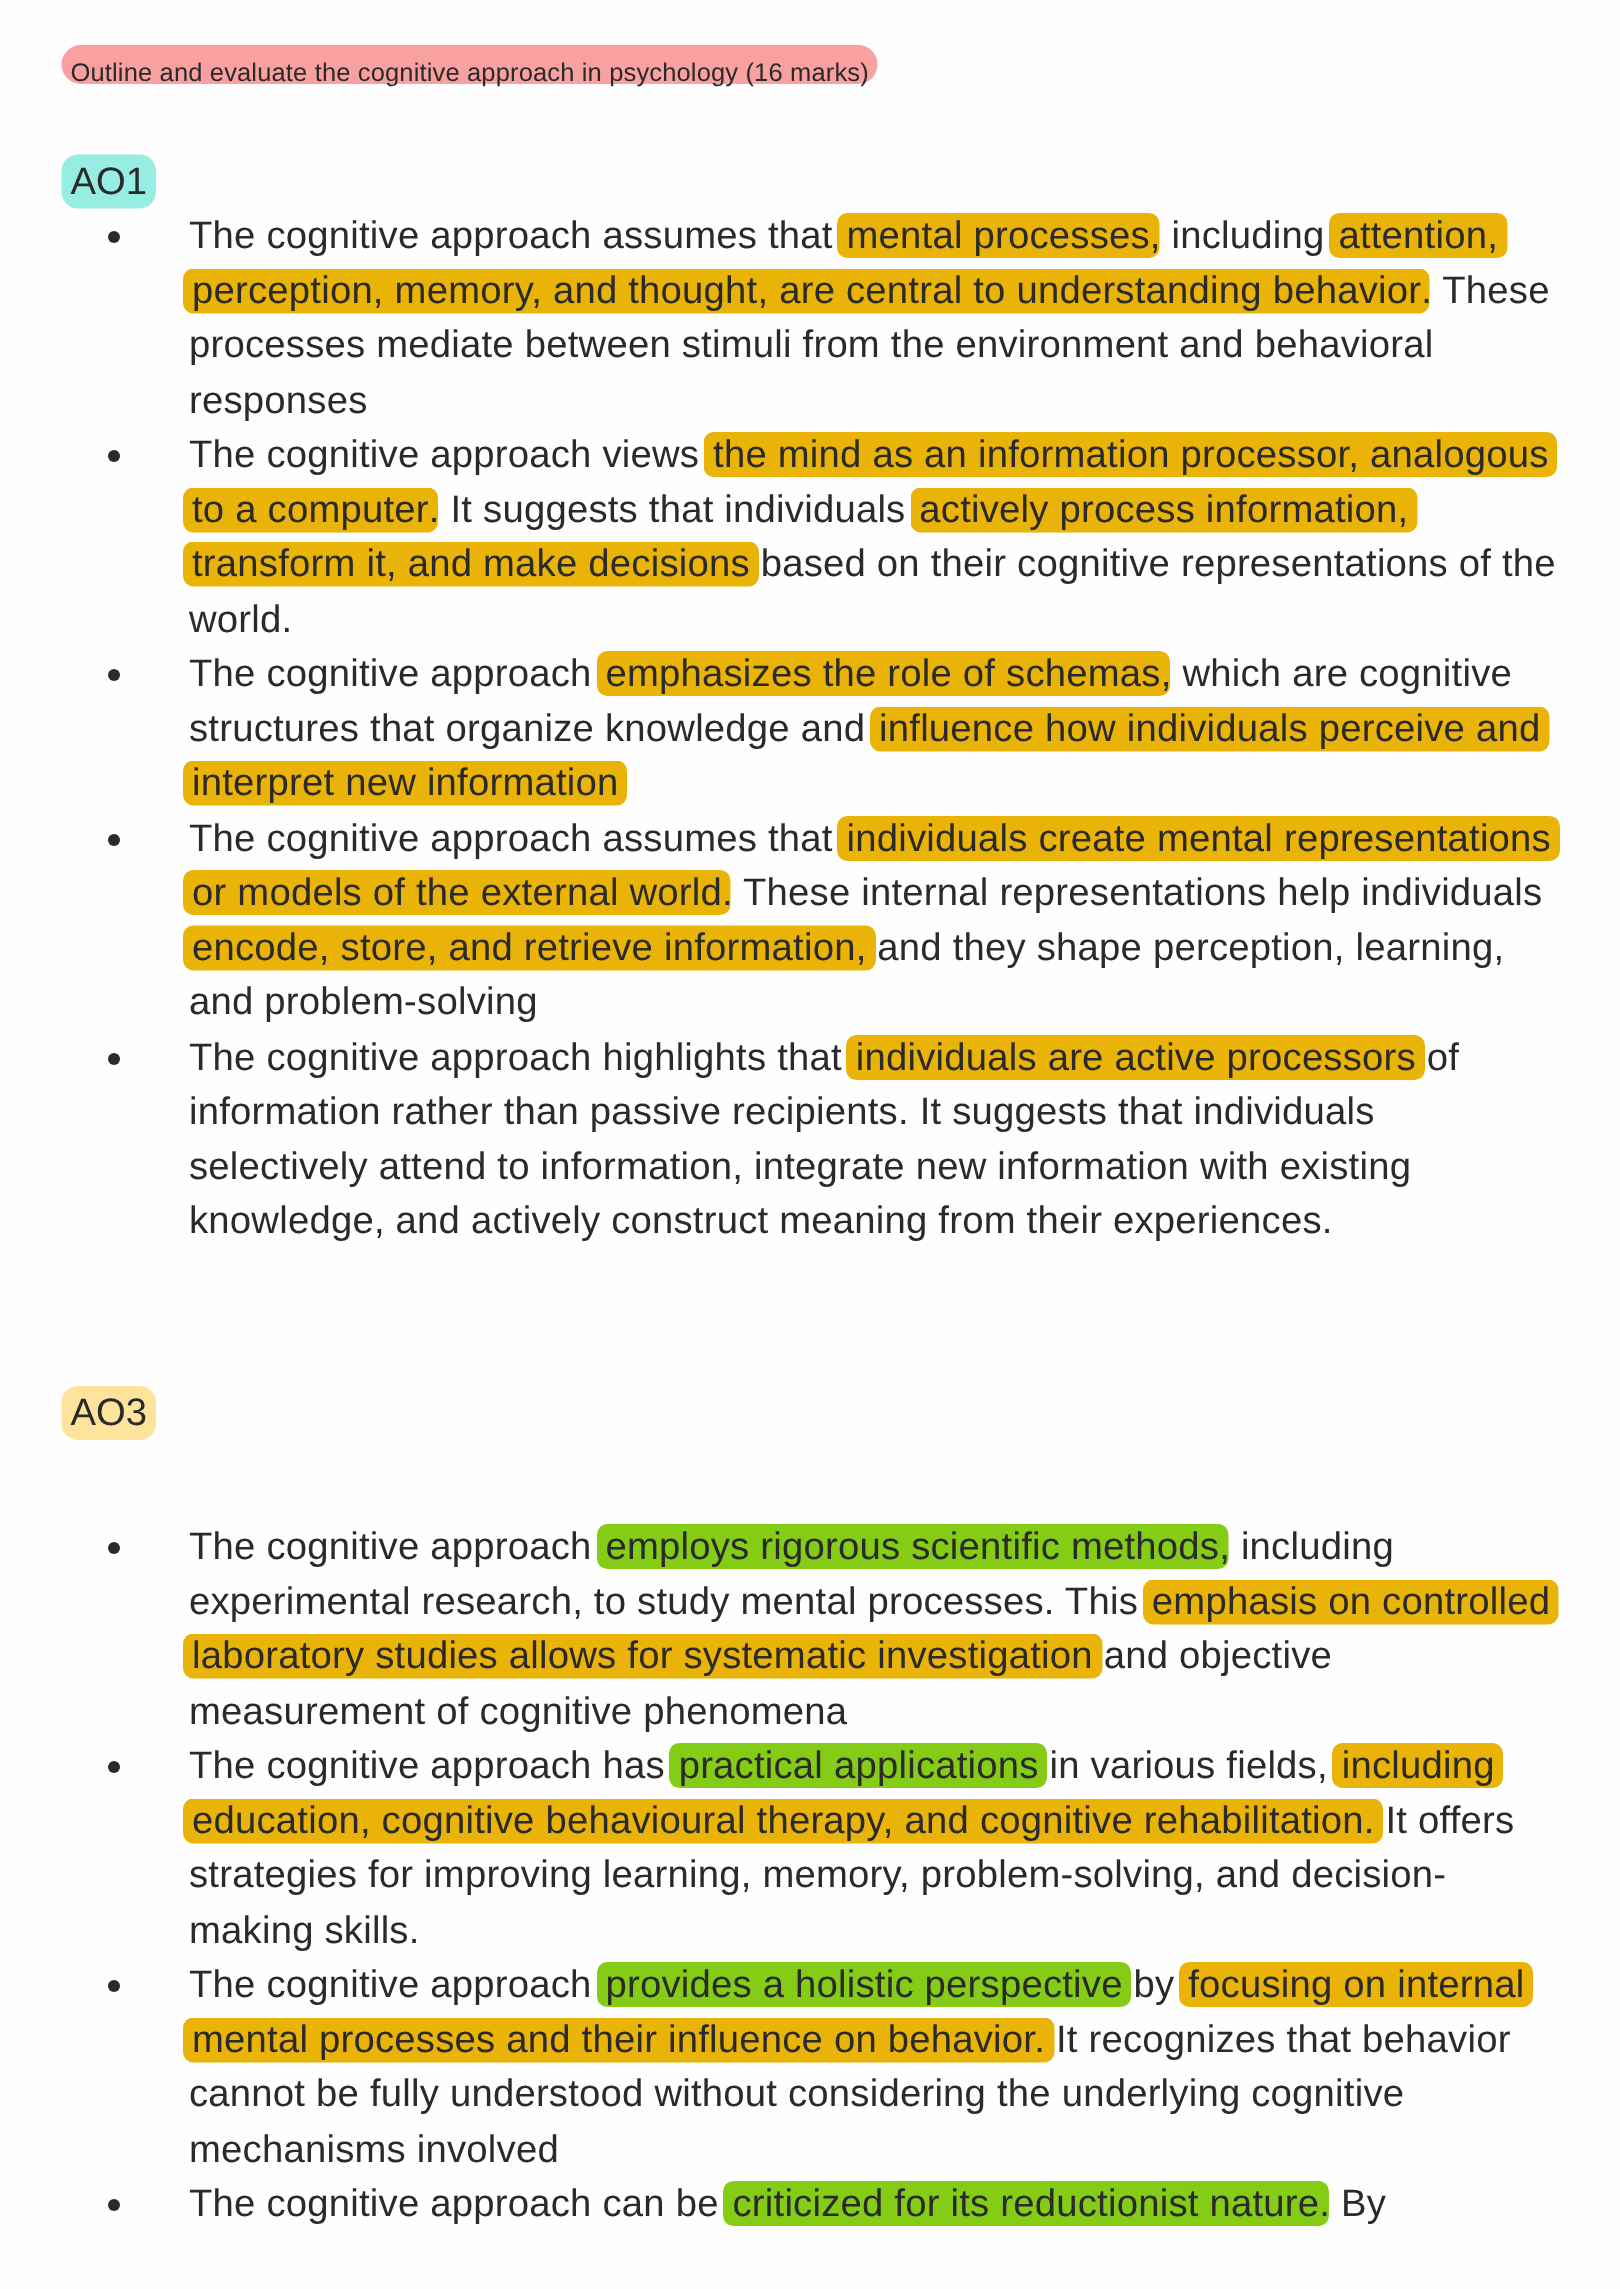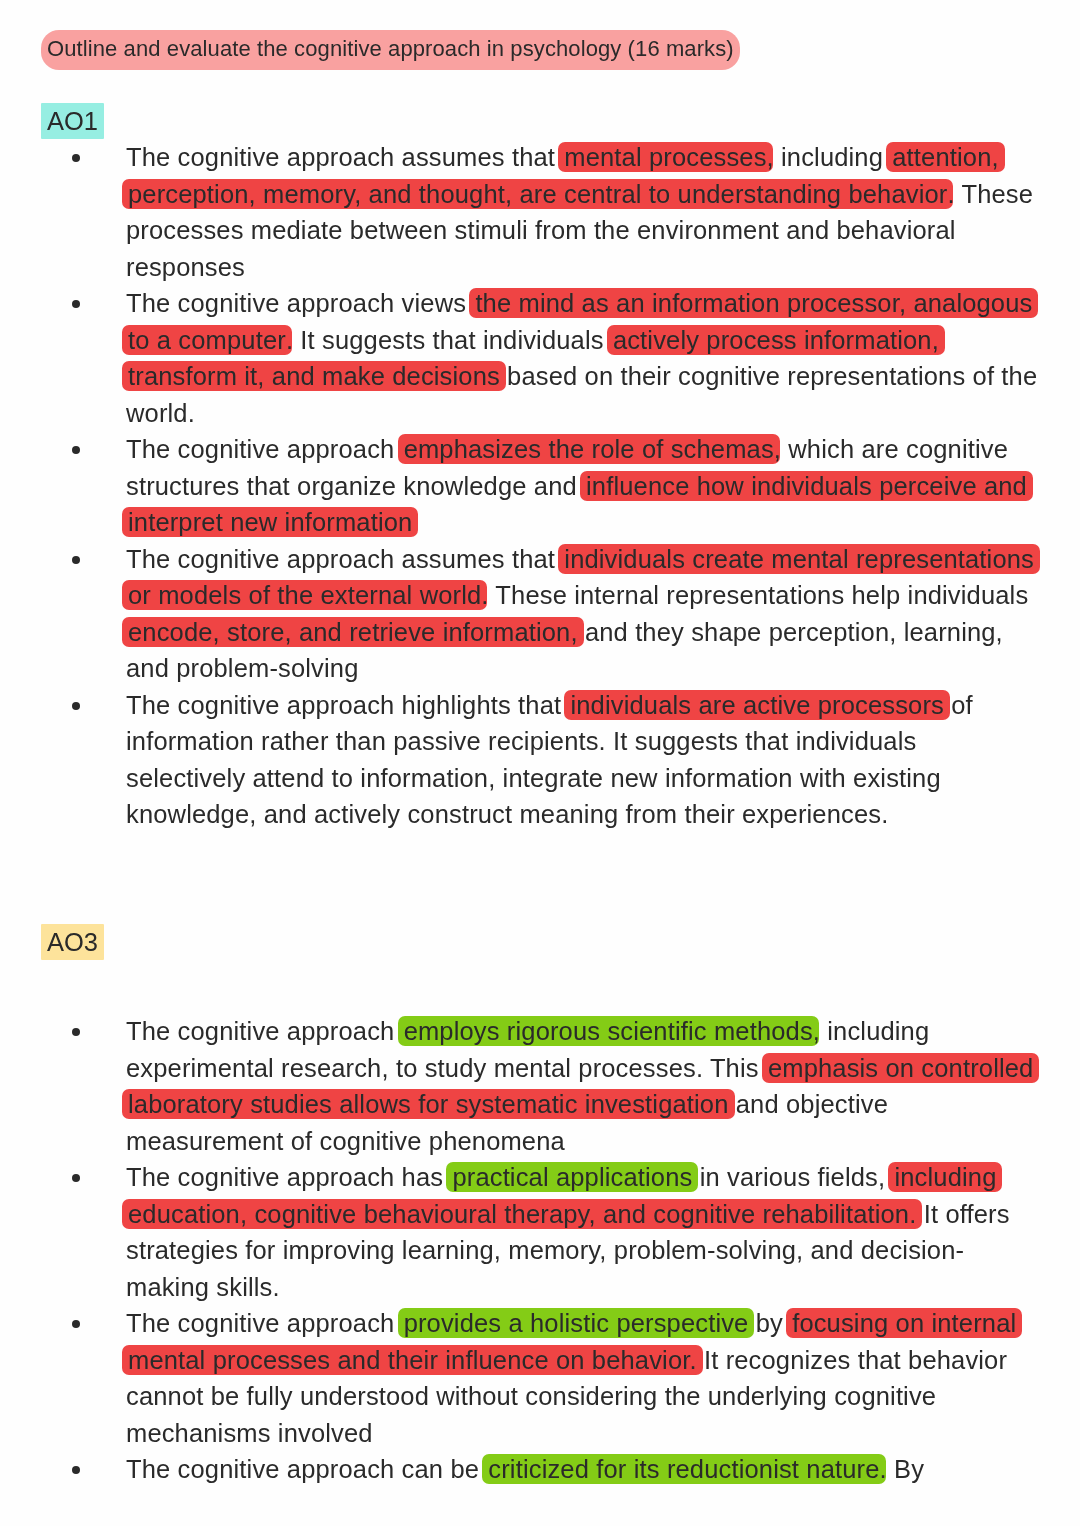--- a/index.html
+++ b/index.html
@@ -1,34 +1,34 @@
 <!DOCTYPE html>
 <html><head>
 <meta charset="utf-8">
 <style>
   html, body { margin:0; padding:0; background:#fefefe; }
   body { width:1080px; height:1526px; overflow:hidden; position:relative;
          font-family:"Liberation Sans","DejaVu Sans",sans-serif; color:#2a2a2a; }
-  .title { position:absolute; left:41px; top:30px; height:40px; line-height:38px;
-           padding:0 6px; background:#f9a1a0; border-radius:18px; font-size:22px;
+  .title { position:absolute; left:41px; top:30px; height:26px; line-height:38px;
+           padding:0 6px; background:#f9a1a0; border-radius:18px; font-size:17px;
            letter-spacing:0.1px; white-space:nowrap; }
   .tag { position:absolute; height:36px; line-height:36px; padding:0 6px;
-         border-radius:1px; font-size:25.5px; }
+         border-radius:11px; font-size:25.5px; }
   .tag.ao1 { left:41px; top:103px; background:#96eee2; }
   .tag.ao3 { left:41px; top:924px; background:#fde39b; }
   ul { position:absolute; left:0; margin:0; padding:0; list-style:none; width:1080px; }
   ul.a1 { top:139px; }
   ul.a3 { top:1013px; }
   li { position:relative; padding-left:126px; padding-right:40px; font-size:25.5px;
        line-height:36.5px; letter-spacing:0.15px; }
   li .dot { position:absolute; left:72px; top:15px; width:8px; height:8px;
             border-radius:50%; background:#2a2a2a; }
   .hl { border-radius:7px; padding:1px 6px; margin:0 -6px 0 -4px;
         box-decoration-break:clone; -webkit-box-decoration-break:clone; }
-  .hl.teal { background:#ef4444; }
+  .hl.teal { background:#eab308; }
   .hl.yel { background:#84cc16; }
 </style>
 </head>
 <body>
 
 <div class="title">Outline and evaluate the cognitive approach in psychology (16 marks)</div>
 
 <div class="tag ao1">AO1</div>
 <ul class="a1">
     <li><span class="dot"></span><span>The cognitive approach assumes that </span><span class="hl teal">mental processes</span><span>, including </span><span class="hl teal">attention, perception, memory, and thought, are central to understanding behavior</span><span>. These processes mediate between stimuli from the environment and behavioral responses</span></li>

